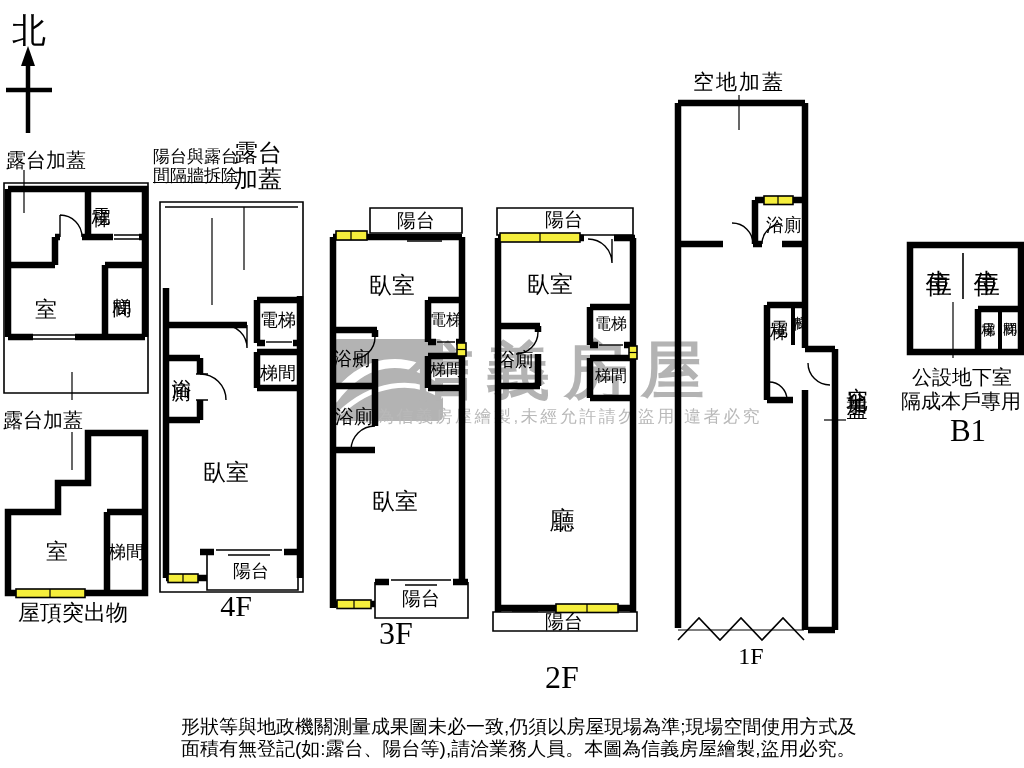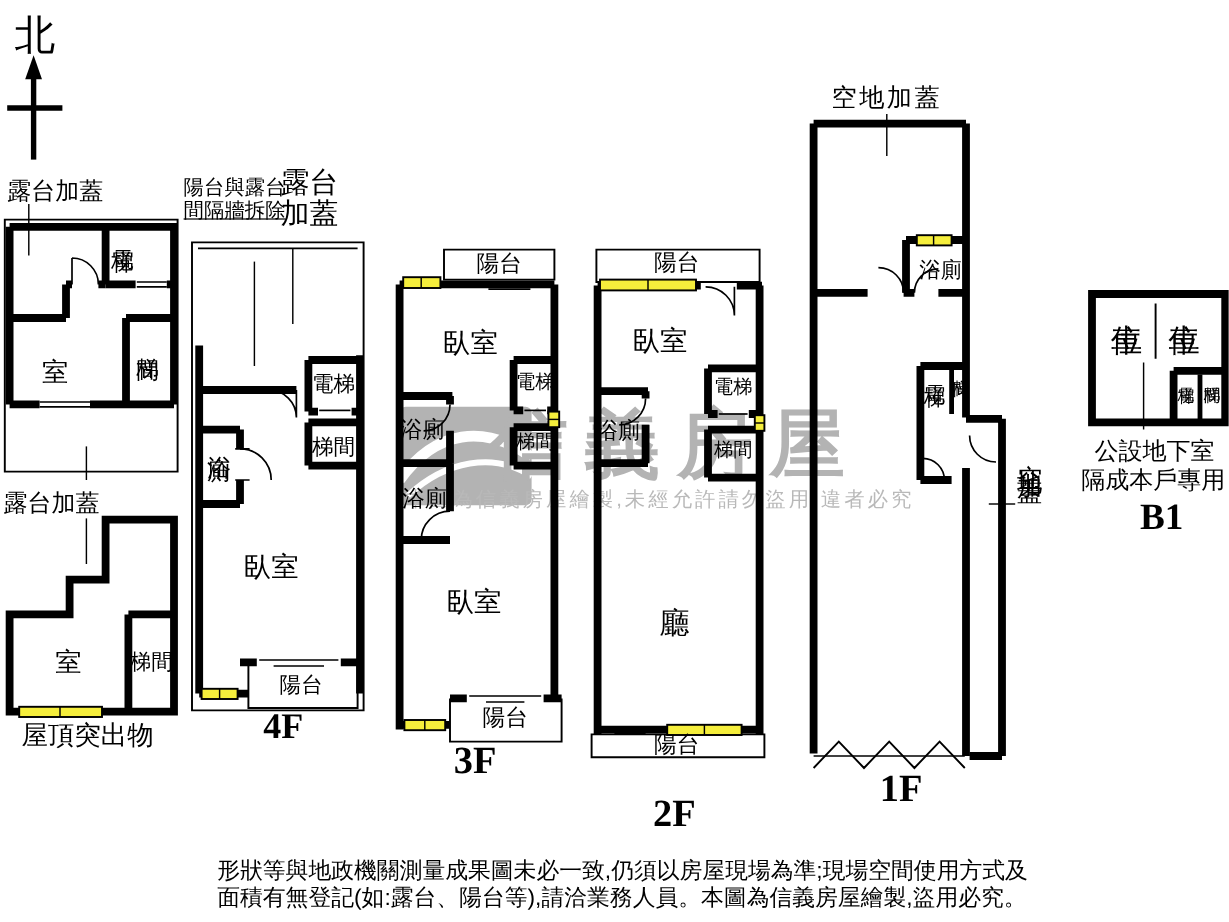--- a/index.html
+++ b/index.html
@@ -3,21 +3,21 @@
 <meta charset="utf-8">
 <style>
   html,body{margin:0;padding:0;background:#ffffff;}
   #canvas{position:relative;width:1024px;height:768px;background:#ffffff;overflow:hidden;
           font-family:"Liberation Sans","DejaVu Sans",sans-serif;}
   #plan-svg{position:absolute;left:0;top:0;}
   .lbl{position:absolute;color:#000;white-space:nowrap;line-height:1.05;
        font-family:"Liberation Sans","DejaVu Sans",sans-serif;}
   .c{transform:translate(-50%,-50%);}
   .v{writing-mode:vertical-rl;text-orientation:upright;letter-spacing:2px;}
-  .cap{font-family:"Liberation Serif","DejaVu Serif",serif;font-weight:bold;}
+  .cap{font-family:"Liberation Serif","DejaVu Serif",serif;}
   .wm-brand{font-weight:bold;}
 </style>
 </head>
 <body>
 
 <div id="canvas">
 
 <svg id="plan-svg" width="1024" height="768" viewBox="0 0 1024 768">
 
   <g>
@@ -189,21 +189,21 @@
 <div class="lbl c" style="left:611px;top:376px;font-size:16px;">梯間</div>
 <div class="lbl c" style="left:562px;top:520px;font-size:25px;">廳</div>
 <div class="lbl c" style="left:564px;top:622px;font-size:19px;">陽台</div>
 <div class="lbl c cap" style="left:562px;top:678px;font-size:32px;">2F</div>
 
 <div class="lbl c" style="left:739px;top:82px;font-size:21px;letter-spacing:2px;">空地加蓋</div>
 <div class="lbl c" style="left:784px;top:225px;font-size:18px;">浴廁</div>
 <div class="lbl v" style="left:769px;top:306px;font-size:18px;">電梯</div>
 <div class="lbl v" style="left:794px;top:305px;font-size:14px;">梯間</div>
 <div class="lbl v" style="left:846px;top:370px;font-size:21px;letter-spacing:4px;">空地加蓋</div>
-<div class="lbl c cap" style="left:751px;top:657px;font-size:32px;">1F</div>
+<div class="lbl c cap" style="left:751px;top:657px;font-size:24px;">1F</div>
 
 <div class="lbl v" style="left:925px;top:249px;font-size:26px;">車位</div>
 <div class="lbl v" style="left:973px;top:249px;font-size:26px;">車位</div>
 <div class="lbl v" style="left:981px;top:311px;font-size:14px;letter-spacing:1px;">電梯</div>
 <div class="lbl v" style="left:1003px;top:311px;font-size:14px;letter-spacing:1px;">梯間</div>
 <div class="lbl c" style="left:962px;top:377px;font-size:20px;">公設地下室</div>
 <div class="lbl c" style="left:961px;top:401px;font-size:20px;">隔成本戶專用</div>
 <div class="lbl c cap" style="left:968px;top:431px;font-size:31px;">B1</div>
 
 <div class="lbl" style="left:181px;top:739px;font-size:19px;">面積有無登記(如:露台、陽台等),請洽業務人員。本圖為信義房屋繪製,盜用必究。</div>

